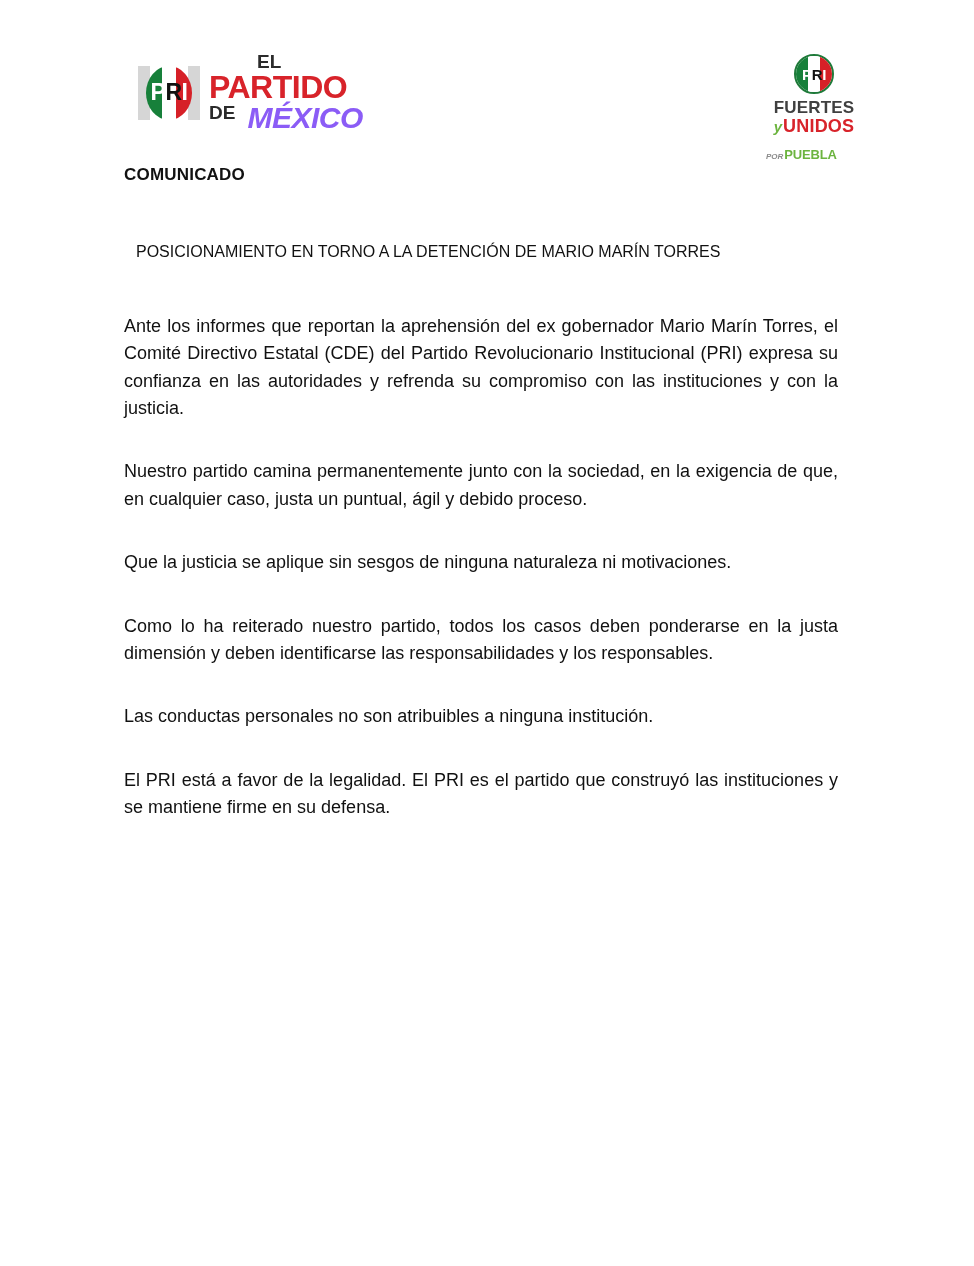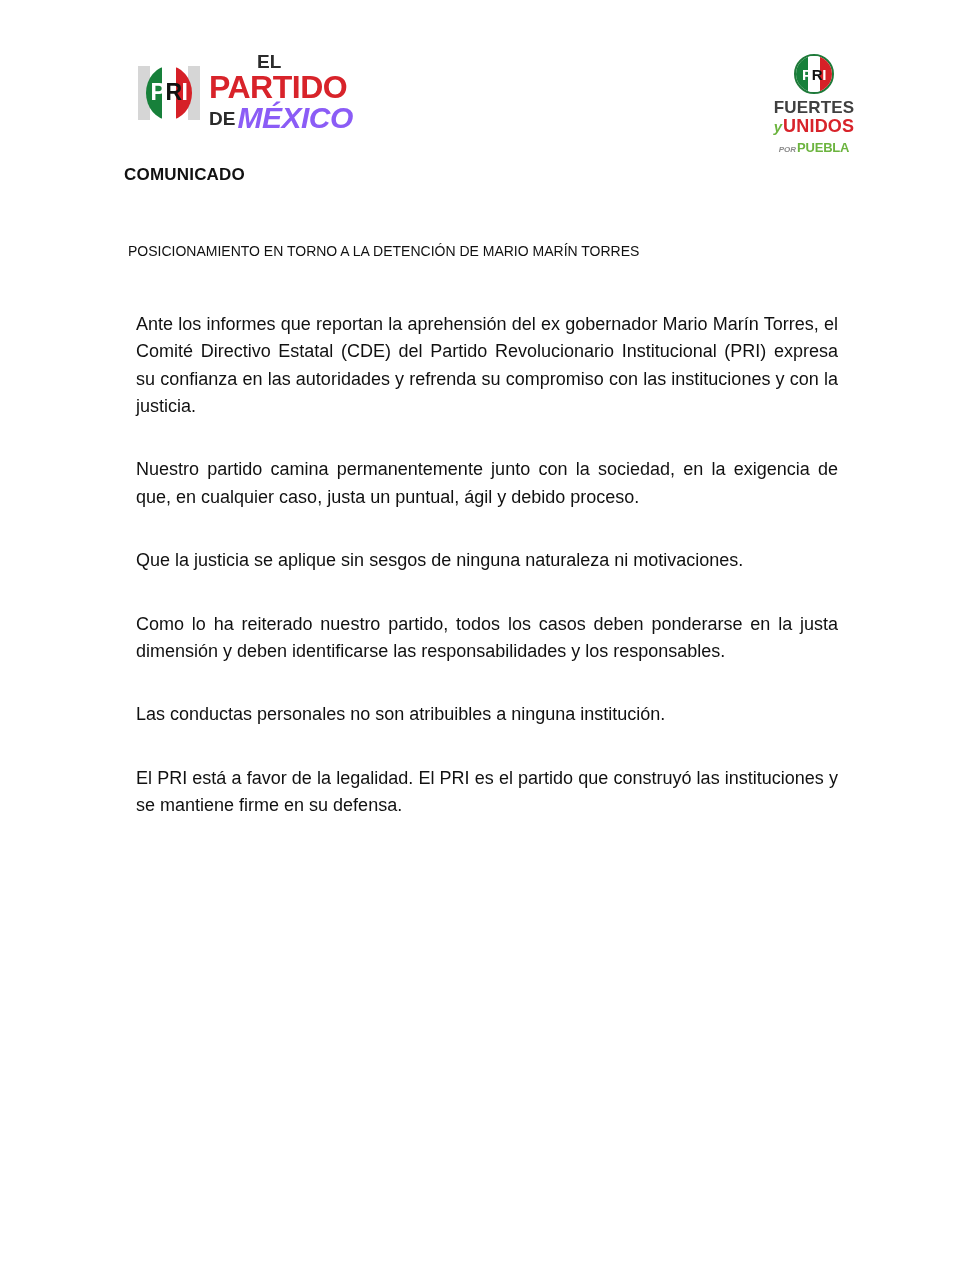--- a/index.html
+++ b/index.html
@@ -97,23 +97,24 @@
   }
   .wordmark .row-partido {
     font-size: 32px;
     font-weight: 700;
     color: #d8232a;
     letter-spacing: -0.5px;
     line-height: 0.95;
   }
   .wordmark .row-de-mexico {
     display: flex;
-    align-items: center;
+    align-items: flex-start;
     line-height: 1;
     margin-top: 1px;
+    gap: 10px;
   }
   .wordmark .row-de-mexico .de {
     font-size: 19px;
     font-weight: 700;
     color: #2b2b2b;
   }
   .wordmark .row-de-mexico .mexico {
     font-size: 30px;
     font-weight: 700;
     font-style: italic;
@@ -188,23 +189,22 @@
   }
   .slogan .unidos-row .unidos {
     font-size: 18px;
     font-weight: 700;
     color: #d8232a;
     letter-spacing: 0.2px;
   }
   .slogan .por-puebla-row {
     display: flex;
     align-items: baseline;
-    justify-content: center;
-    line-height: 1;
-    margin-top: 6px;
+    line-height: 1;
+    margin-top: 13px;
   }
   .slogan .por-puebla-row .por {
     font-size: 8px;
     font-weight: 700;
     font-style: italic;
     color: #8a8a8a;
     margin-right: 1px;
   }
   .slogan .por-puebla-row .puebla {
     font-size: 13px;
@@ -227,33 +227,33 @@
     letter-spacing: 0.2px;
     margin: 0 0 58px 0;
   }
   .dateline {
     font-size: 18px;
     font-weight: 400;
     color: #111111;
     margin: 0 0 58px 0;
   }
   .subject {
-    font-size: 14px;
+    font-size: 16px;
     font-weight: 400;
     color: #111111;
-    margin: 0 0 52px 4px;
+    margin: 0 0 52px 12px;
     white-space: nowrap;
   }
   p.para {
     font-size: 18px;
     font-weight: 400;
     color: #111111;
     line-height: 1.52;
     text-align: justify;
-    margin: 0 0 36px 12px;
+    margin: 0 0 36px 0;
   }
   p.para:last-child { margin-bottom: 0; }
 </style>
 </head>
 <body>
 
 <div class="header">
 
   <div class="logo-left">
     <div class="pri-emblem">

